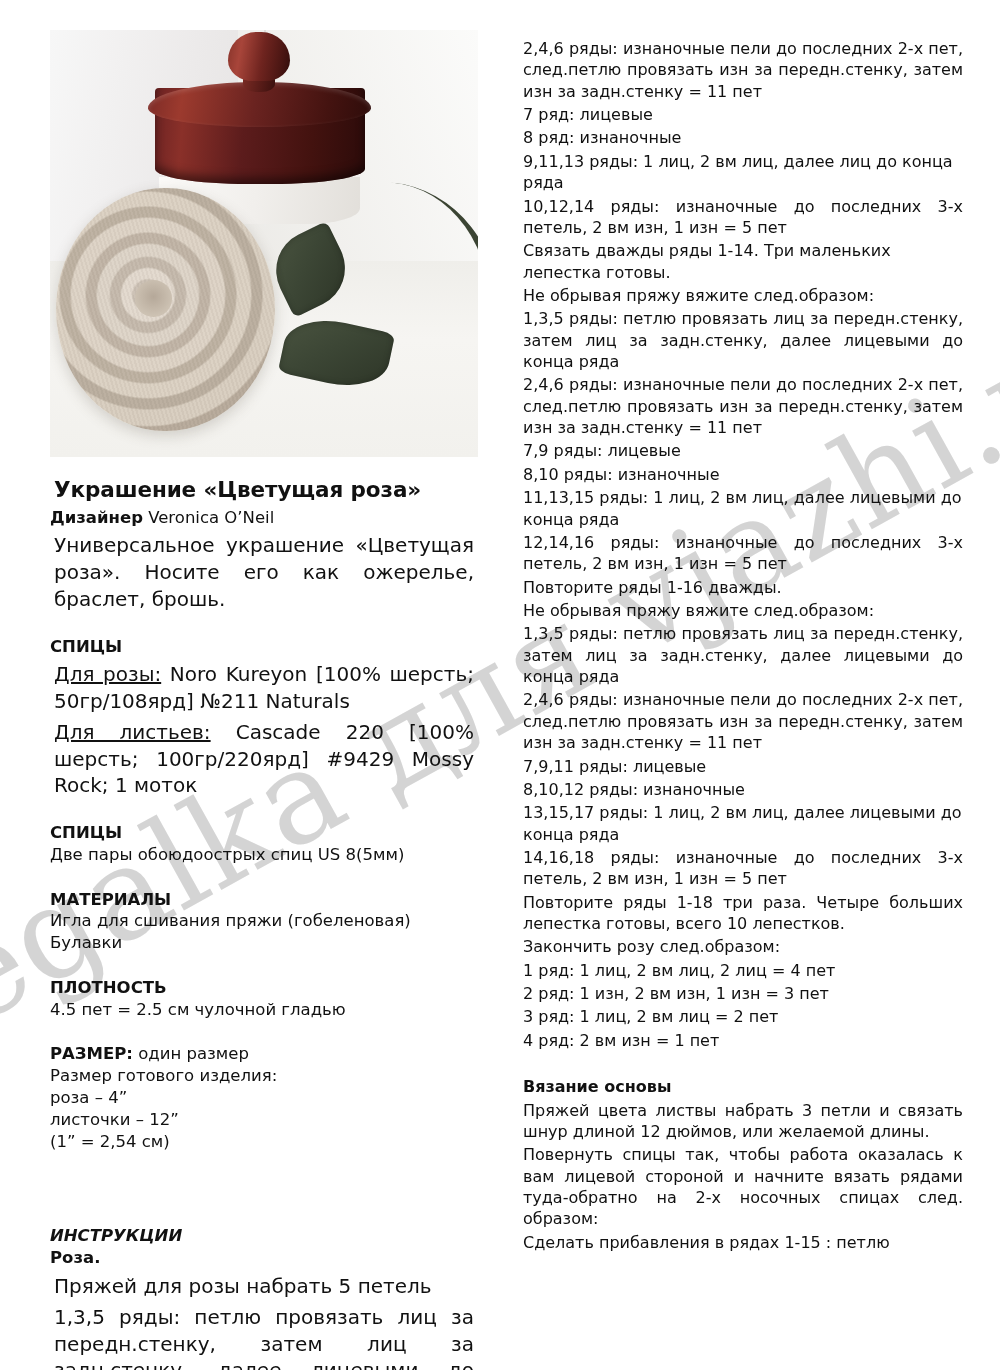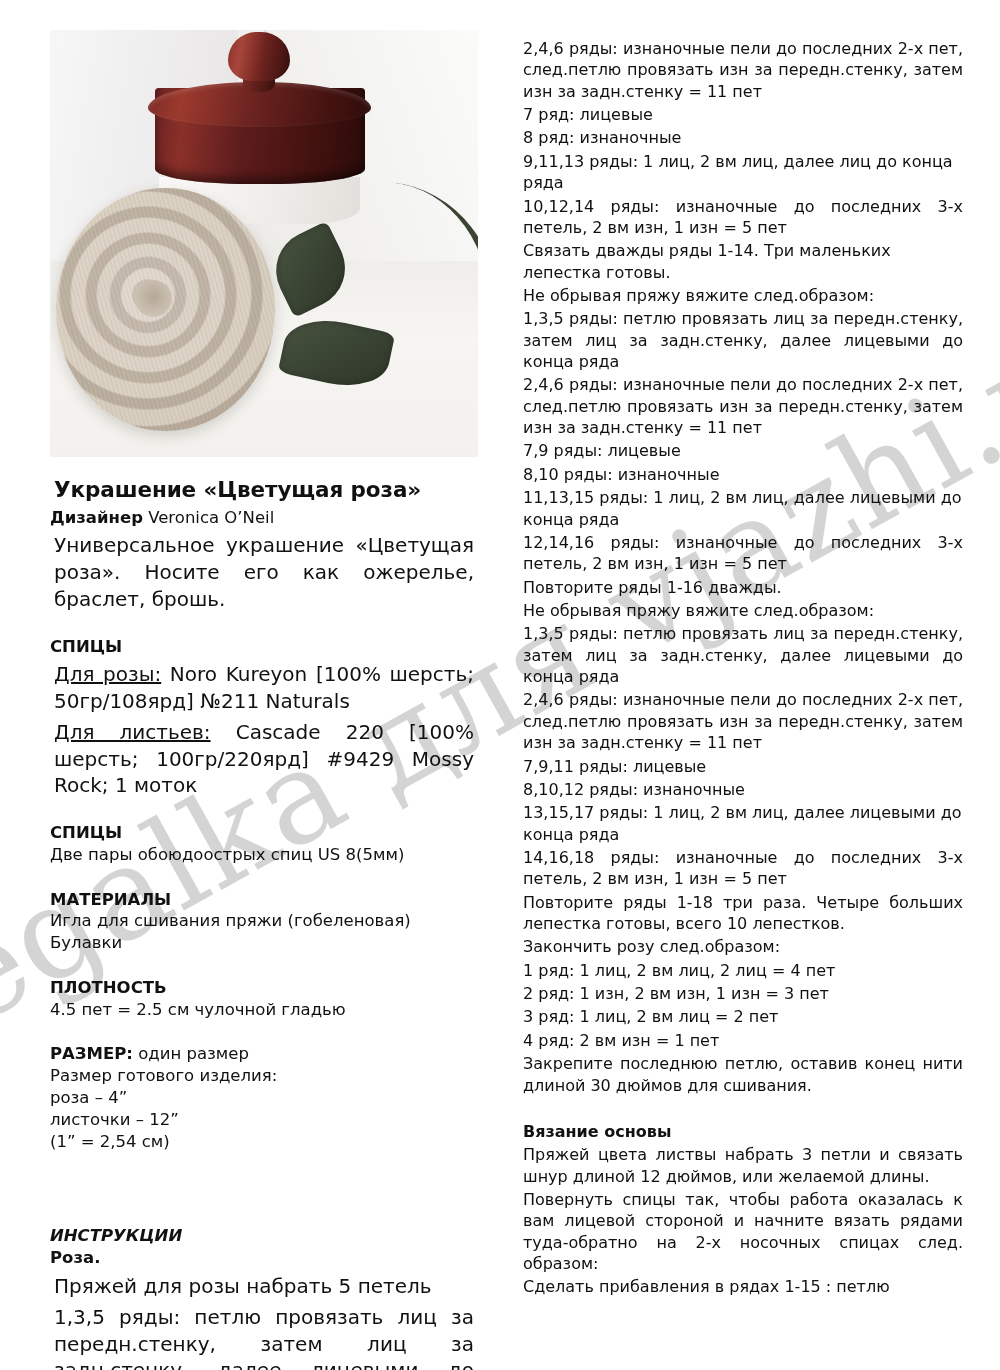--- a/index.html
+++ b/index.html
@@ -360,21 +360,20 @@
       <p class="r left">7,9,11 ряды: лицевые</p>
       <p class="r left">8,10,12 ряды: изнаночные</p>
       <p class="r left">13,15,17 ряды: 1 лиц, 2 вм лиц, далее лицевыми до конца ряда</p>
       <p class="r">14,16,18 ряды: изнаночные до последних 3-х петель, 2 вм изн, 1 изн = 5 пет</p>
       <p class="r">Повторите ряды 1-18 три раза. Четыре больших лепестка готовы, всего 10 лепестков.</p>
       <p class="r left">Закончить розу след.образом:</p>
       <p class="r left">1 ряд: 1 лиц, 2 вм лиц, 2 лиц = 4 пет</p>
       <p class="r left">2 ряд: 1 изн, 2 вм изн, 1 изн = 3 пет</p>
       <p class="r left">3 ряд: 1 лиц, 2 вм лиц = 2 пет</p>
       <p class="r left">4 ряд: 2 вм изн = 1 пет</p>
-      <p class="r">Закрепите последнюю петлю, оставив конец нити длиной 30 дюймов для сшивания.</p>
 
       <div class="rgap"></div>
       <p class="r left bold">Вязание основы</p>
       <p class="r">Пряжей цвета листвы набрать 3 петли и связать шнур длиной 12 дюймов, или желаемой длины.</p>
       <p class="r">Повернуть спицы так, чтобы работа оказалась к вам лицевой стороной и начните вязать рядами туда-обратно на 2-х носочных спицах след. образом:</p>
       <p class="r">Сделать прибавления в рядах 1-15 : петлю</p>
     </div>
 
   </div>
 </div>

